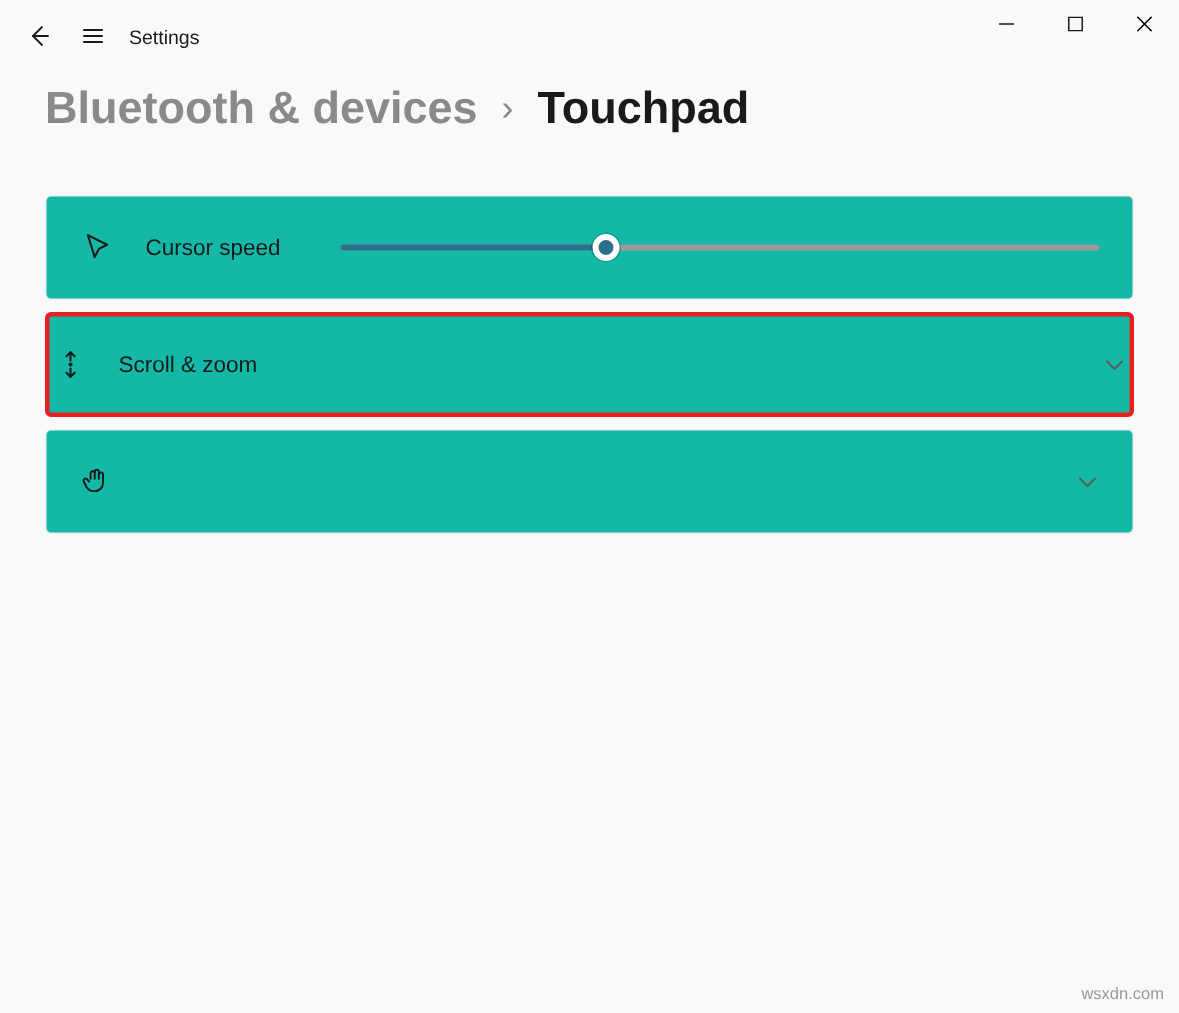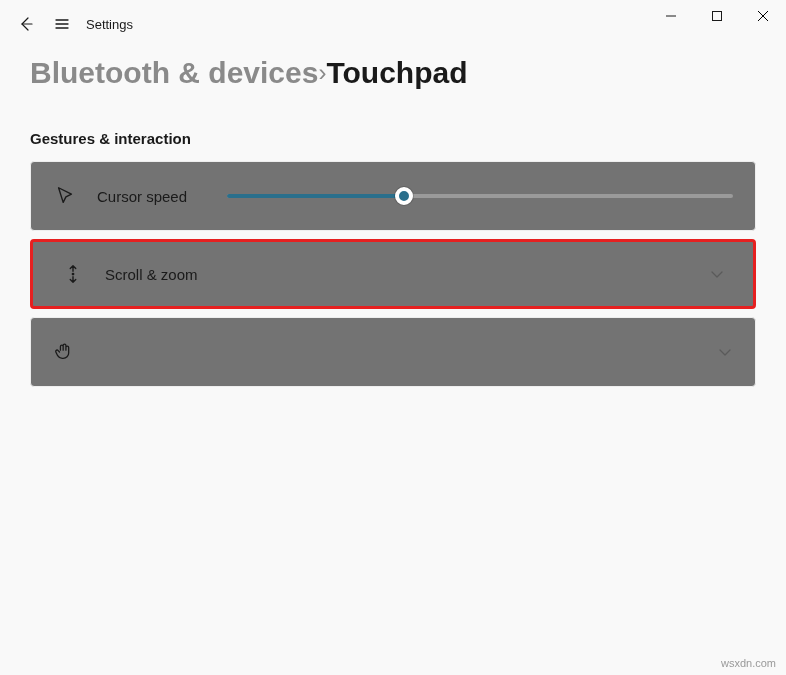--- a/index.html
+++ b/index.html
@@ -49,20 +49,21 @@
       align-items: center;
       justify-content: center;
       cursor: pointer;
     }
     .content {
       padding: 0 30px;
     }
     .breadcrumb {
       display: flex;
       align-items: center;
+      gap: 16px;
       margin-top: 8px;
       margin-bottom: 40px;
     }
     .bc-parent {
       font-size: 30px;
       font-weight: 600;
       color: #8a8a8a;
       cursor: pointer;
     }
     .bc-sep {
@@ -75,33 +76,33 @@
       color: #1a1a1a;
       text-align: center;
     }
     .section-header {
       font-size: 15px;
       font-weight: 600;
       color: #1a1a1a;
       margin-bottom: 14px;
     }
     .card {
-      background: #737373;
+      background: #14b8a6;
       border: 1px solid #eeeeee;
       border-radius: 4px;
       display: flex;
       align-items: center;
       padding: 20px 22px;
       margin-bottom: 8px;
       cursor: pointer;
       min-height: 70px;
     }
     .card-highlight {
       border: 3px solid #e62020;
-      padding: 18px 28px;
+      padding: 18px 2px;
       align-items: center;
     }
     .card-icon {
       width: 24px;
       height: 24px;
       display: flex;
       align-items: center;
       justify-content: center;
       flex-shrink: 0;
     }
@@ -195,21 +196,20 @@
   </div>
 </div>
 
 <div class="content">
   <div class="breadcrumb">
     <span class="bc-parent">Bluetooth &amp; devices</span>
     <span class="bc-sep">›</span>
     <span class="bc-current">Touchpad</span>
   </div>
 
-  <div class="section-header">Gestures &amp; interaction</div>
 
   <div class="card">
     <div class="card-icon">
       <svg width="22" height="22" viewBox="0 0 24 24">
           <path d="M5 3l5 16 3-6 6-3z" stroke="#1a1a1a" stroke-width="1.5" fill="none" stroke-linejoin="round"></path>
         </svg>
     </div>
     <span class="card-label">Cursor speed</span>
     <div class="slider-wrap">
       <div class="slider-track">

